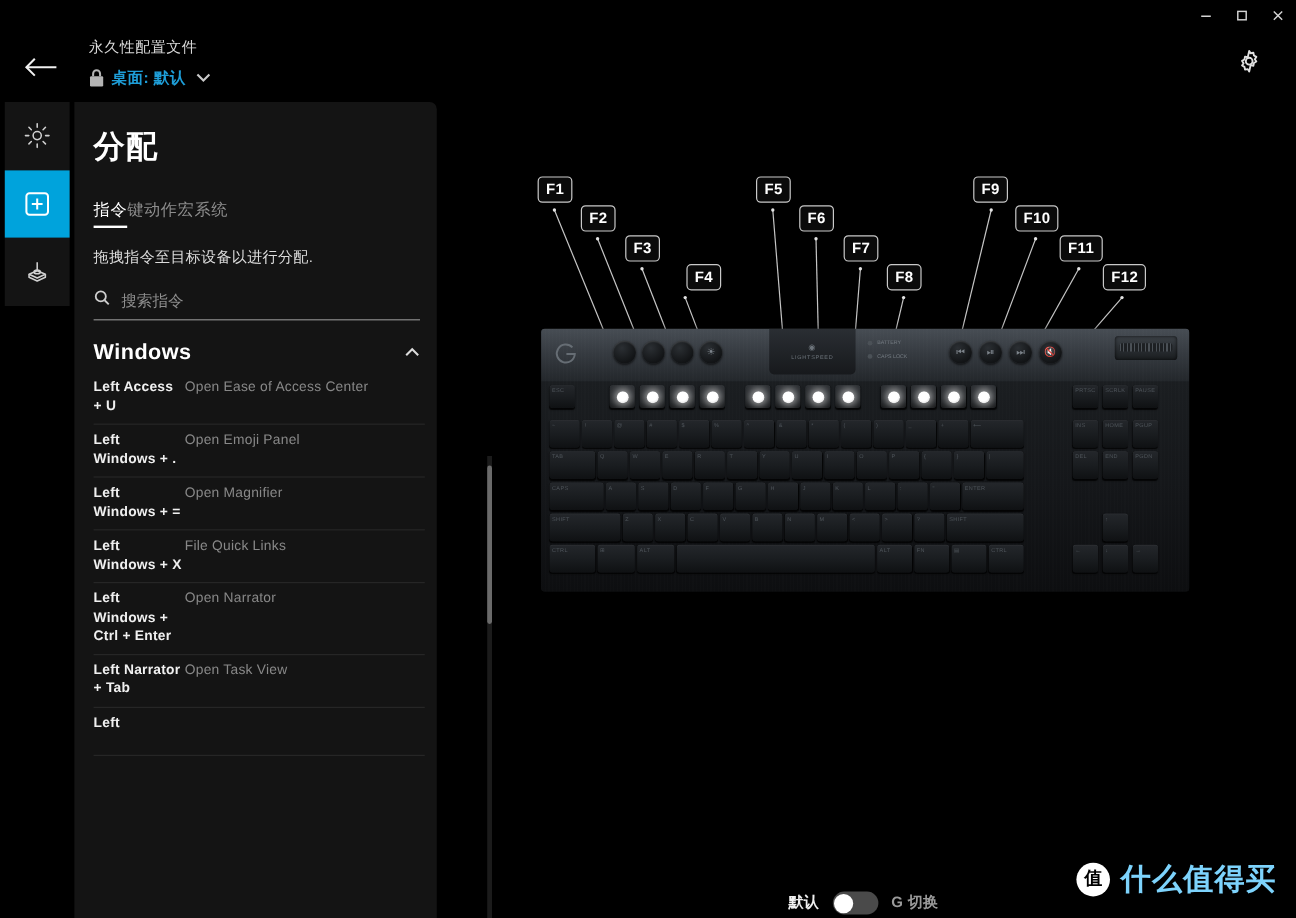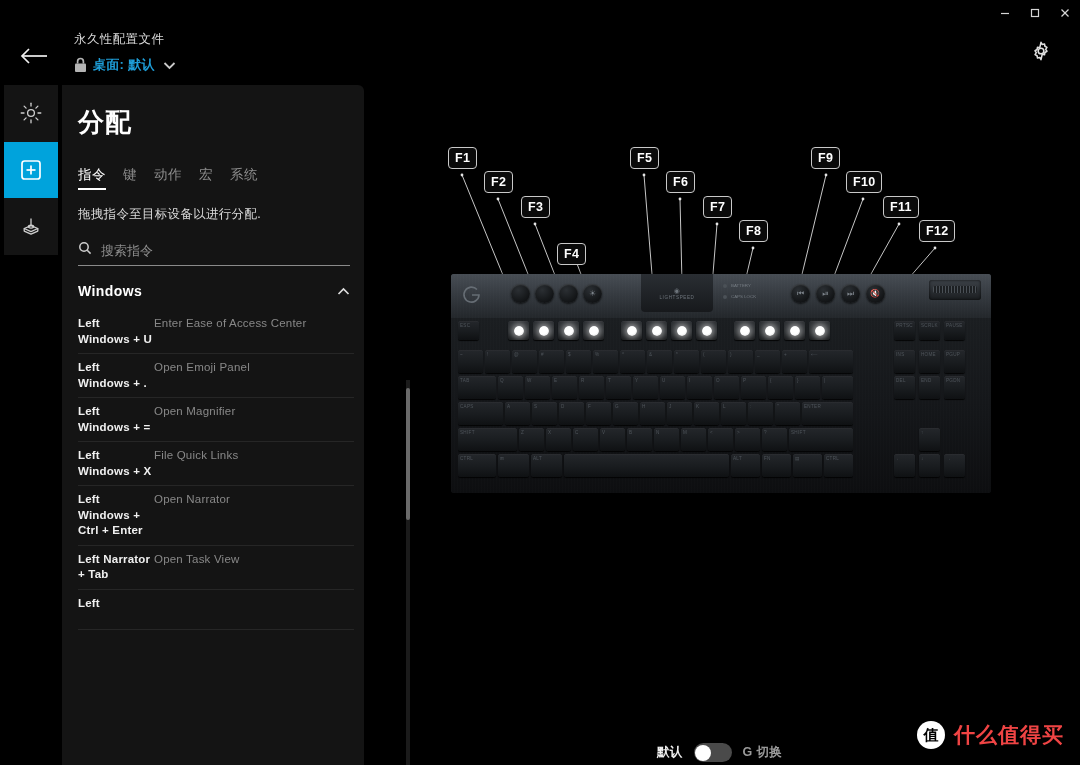--- a/index.html
+++ b/index.html
@@ -56,21 +56,21 @@
   .rail-item.active { background: #00a3dc; color: #ffffff; }
 
   
   .panel {
     position: absolute; left: 62px; top: 85px; width: 302px; height: 680px;
     background: #141414; border-top-right-radius: 6px;
   }
   .panel-title {
     margin: 20px 0 0 16px; font-size: 26px; font-weight: bold; letter-spacing: 1px; color: #fff;
   }
-  .tabs { display: flex; gap: 17px; margin: 26px 16px 0 16px; }
+  .tabs { display: flex; margin: 26px 16px 0 16px; }
   .tab { font-size: 13.5px; color: #8d8d8d; padding-bottom: 6px; position: relative; letter-spacing: .5px; }
   .tab.active { color: #ffffff; }
   .tab.active::after {
     content: ""; position: absolute; left: 0; right: 0; bottom: 0;
     height: 2px; background: #ffffff;
   }
   .chk-row { display: flex; align-items: center; gap: 10px; margin: 22px 0 0 16px; }
   .chkbox { width: 13px; height: 13px; border: 1.6px solid #cfcfcf; background: transparent; }
   .chk-label { font-size: 12.5px; color: #e0e0e0; letter-spacing: .3px; }
   .hint { margin: 16px 0 0 16px; font-size: 12.5px; color: #dcdcdc; letter-spacing: .3px; }
@@ -82,21 +82,21 @@
   .search-input {
     flex: 1; background: transparent; border: none; outline: none;
     color: #dcdcdc; font-size: 13px; font-family: inherit;
   }
   .search-input::placeholder { color: #8e8e8e; }
 
   .group-head {
     display: flex; align-items: center; justify-content: space-between;
     margin: 16px 14px 0 16px;
   }
-  .group-name { font-size: 14px; font-weight: bold; color: #ffffff; letter-spacing: .4px; }
+  .group-name { font-size: 18px; font-weight: bold; color: #ffffff; letter-spacing: .4px; }
 
   .cmdlist {
     position: absolute; left: 0; top: 225px; width: 302px; height: 455px;
     overflow: hidden; padding-left: 16px; padding-right: 10px;
   }
   .cmd-row {
     display: flex; align-items: flex-start; gap: 0;
     border-bottom: 1px solid #262626; padding: 6px 0 6px 0; min-height: 40px;
   }
   .cmd-keys {
@@ -232,21 +232,21 @@
   
   .watermark {
     position: absolute; right: 16px; bottom: 16px;
     display: flex; align-items: center; gap: 9px;
   }
   .wm-logo {
     width: 28px; height: 28px; border-radius: 50%; background: #ffffff;
     display: flex; align-items: center; justify-content: center;
     color: #000000; font-size: 15px; font-weight: bold;
   }
-  .wm-text { font-size: 21px; font-weight: bold; color: #ef4444; letter-spacing: 1px; }
+  .wm-text { font-size: 25px; font-weight: bold; color: #7dd3fc; letter-spacing: 1px; }
 </style>
 </head>
 <body>
 
 <div id="app">
 
   <div class="titlebar">
     <div class="winbtn">
       <svg width="12" height="12" viewBox="0 0 12 12">
           <line x1="2" y1="6.5" x2="10" y2="6.5" stroke="#d5d5d5" stroke-width="1.2"></line>
@@ -359,22 +359,22 @@
             <polyline points="1.5,7 6.5,2 11.5,7"></polyline>
           </svg>
       </span>
     </div>
 
     <div class="scrolltrack"></div>
     <div class="scrollbar"></div>
 
     <div class="cmdlist">
       <div class="cmd-row">
-        <div class="cmd-keys">Left Windows + U</div>
-        <div class="cmd-desc">Enter Ease of Access Center</div>
+        <div class="cmd-keys">Left Access + U</div>
+        <div class="cmd-desc">Open Ease of Access Center</div>
       </div>
       <div class="cmd-row">
         <div class="cmd-keys">Left Windows + .</div>
         <div class="cmd-desc">Open Emoji Panel</div>
       </div>
       <div class="cmd-row">
         <div class="cmd-keys">Left Windows + =</div>
         <div class="cmd-desc">Open Magnifier</div>
       </div>
       <div class="cmd-row">
@@ -425,21 +425,21 @@
         <circle cx="446" cy="90" r="1.4"></circle>
           <circle cx="483" cy="114" r="1.4"></circle>
         <circle cx="519" cy="139" r="1.4"></circle>
           <circle cx="555" cy="163" r="1.4"></circle>
       </g>
     </svg>
 
     <div class="callout" style="left:68px;  top:62px;">F1</div>
     <div class="callout" style="left:104px; top:86px;">F2</div>
     <div class="callout" style="left:141px; top:111px;">F3</div>
-    <div class="callout" style="left:177px; top:135px;margin-top:23px;">F4</div>
+    <div class="callout" style="left:192px; top:135px;">F4</div>
     <div class="callout" style="left:250px; top:62px;">F5</div>
     <div class="callout" style="left:286px; top:86px;">F6</div>
     <div class="callout" style="left:323px; top:111px;">F7</div>
     <div class="callout" style="left:359px; top:135px;">F8</div>
     <div class="callout" style="left:431px; top:62px;">F9</div>
     <div class="callout" style="left:466px; top:86px;">F10</div>
     <div class="callout" style="left:503px; top:111px;">F11</div>
     <div class="callout" style="left:539px; top:135px;">F12</div>
 
     <div class="kb-wrap">

